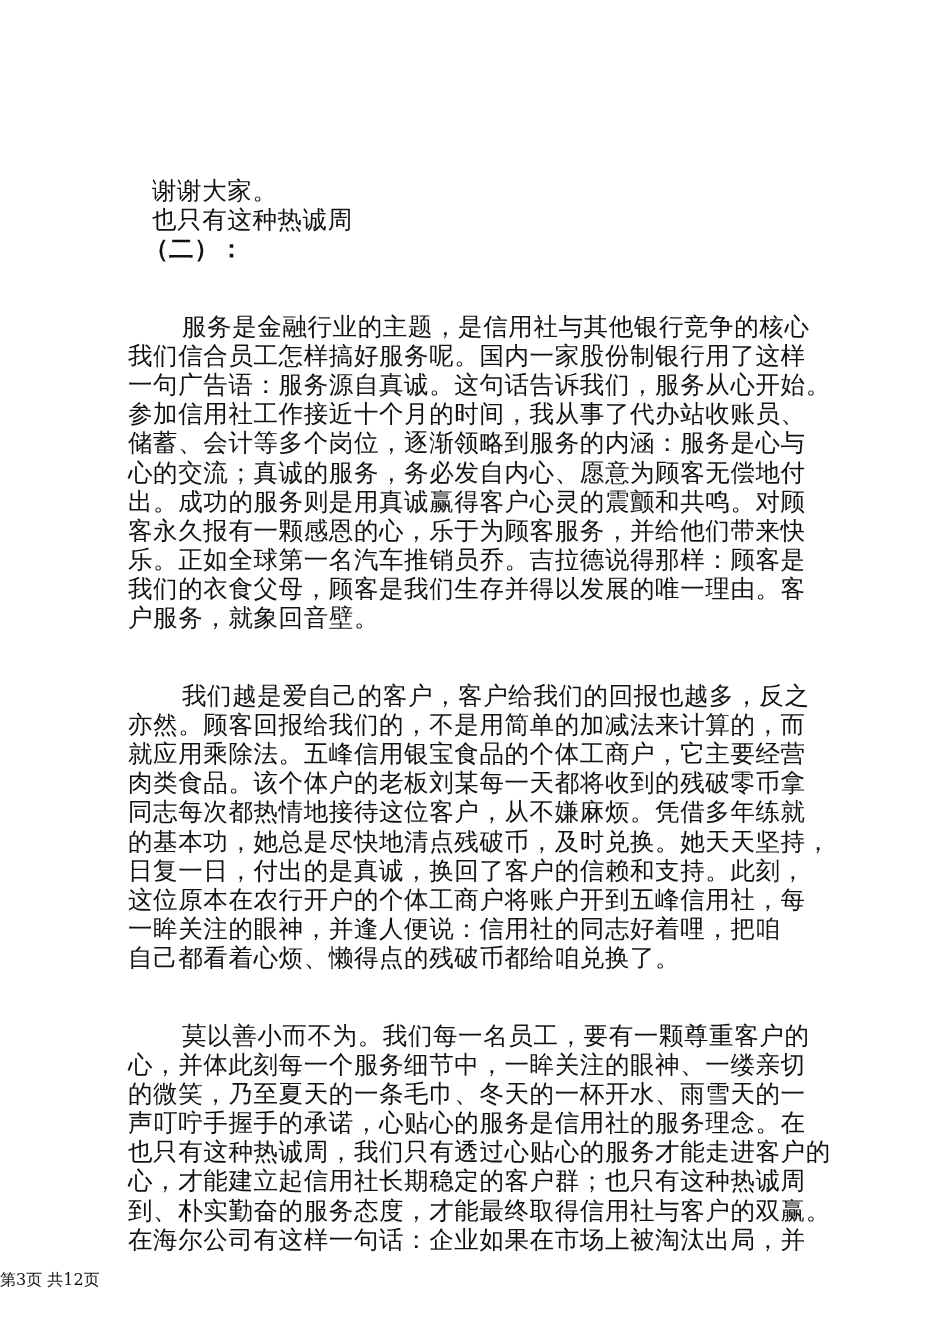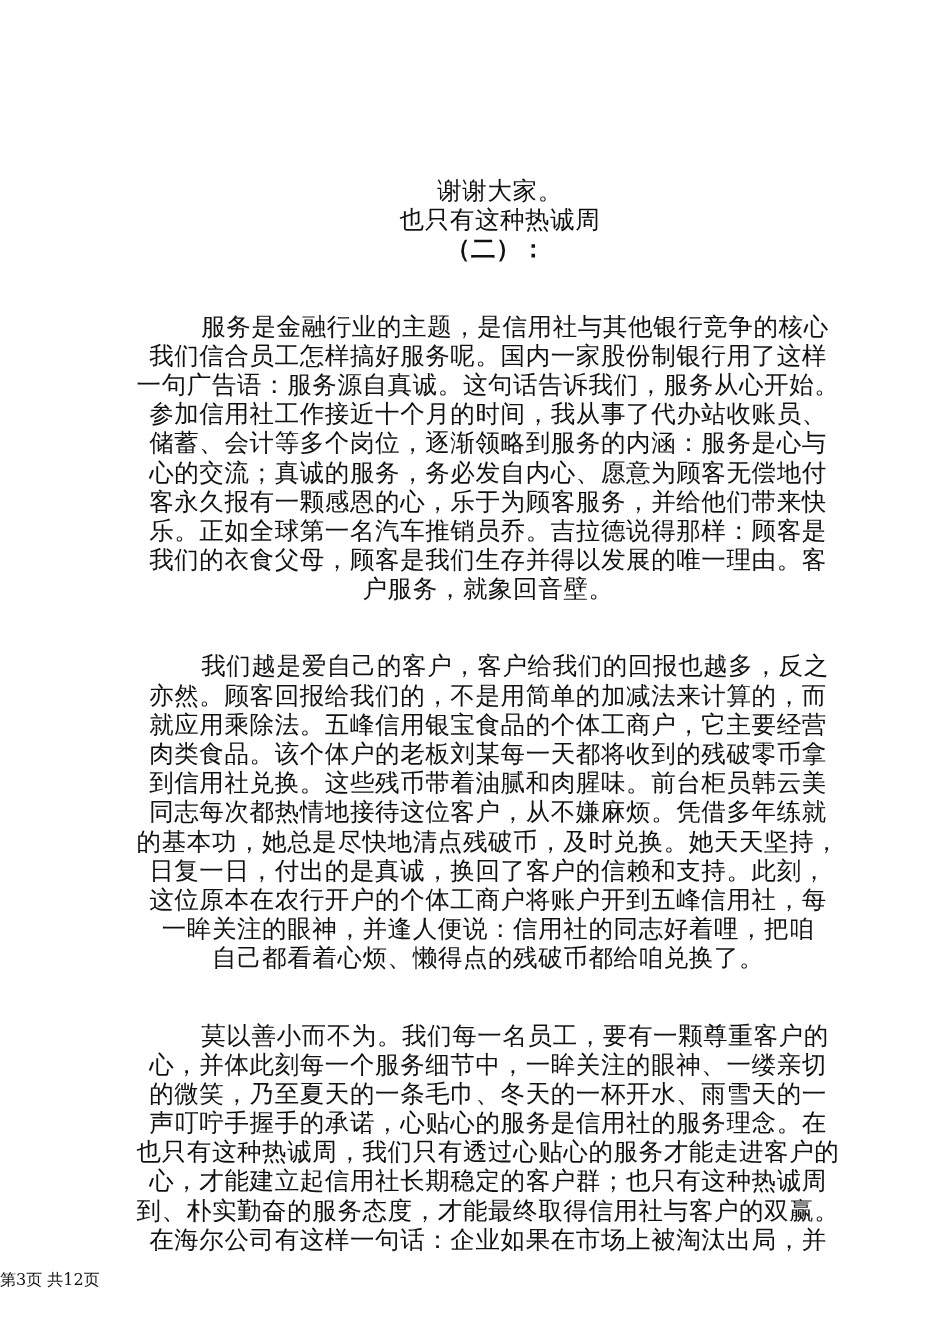--- a/index.html
+++ b/index.html
@@ -28,21 +28,20 @@
       left: 128px;
       top: 176px;
       width: 720px;
     }
     .line {
       height: 29.2px;
       line-height: 29.2px;
       font-size: 24.5px;
       white-space: nowrap;
       letter-spacing: 0.6px;
-      text-align: center;
     }
     .indent { padding-left: 24px; }
     .indent2 { padding-left: 54px; margin-top: 48px; }
     .heading-paren { padding-left: 16px; font-weight: bold; }
     .footer {
       position: absolute;
       top: 1269px;
       left: 0;
       width: 950px;
       text-align: left;
@@ -60,32 +59,32 @@
     <div class="line indent">也只有这种热诚周</div>
     <div class="line heading-paren">（二）：</div>
 
     <div>
       <div class="line indent2">服务是金融行业的主题，是信用社与其他银行竞争的核心</div>
       <div class="line">我们信合员工怎样搞好服务呢。国内一家股份制银行用了这样</div>
       <div class="line">一句广告语：服务源自真诚。这句话告诉我们，服务从心开始。</div>
       <div class="line">参加信用社工作接近十个月的时间，我从事了代办站收账员、</div>
       <div class="line">储蓄、会计等多个岗位，逐渐领略到服务的内涵：服务是心与</div>
       <div class="line">心的交流；真诚的服务，务必发自内心、愿意为顾客无偿地付</div>
+      <div class="line">出。成功的服务则是用真诚赢得客户心灵的震颤和共鸣。对顾</div>
       <div class="line">客永久报有一颗感恩的心，乐于为顾客服务，并给他们带来快</div>
       <div class="line">乐。正如全球第一名汽车推销员乔。吉拉德说得那样：顾客是</div>
       <div class="line">我们的衣食父母，顾客是我们生存并得以发展的唯一理由。客</div>
       <div class="line">户服务，就象回音壁。</div>
     </div>
 
     <div>
       <div class="line indent2">我们越是爱自己的客户，客户给我们的回报也越多，反之</div>
       <div class="line">亦然。顾客回报给我们的，不是用简单的加减法来计算的，而</div>
       <div class="line">就应用乘除法。五峰信用银宝食品的个体工商户，它主要经营</div>
       <div class="line">肉类食品。该个体户的老板刘某每一天都将收到的残破零币拿</div>
-      <div class="line">到信用社兑换。这些残币带着油腻和肉腥味。前台柜员韩云美</div>
       <div class="line">同志每次都热情地接待这位客户，从不嫌麻烦。凭借多年练就</div>
       <div class="line">的基本功，她总是尽快地清点残破币，及时兑换。她天天坚持，</div>
       <div class="line">日复一日，付出的是真诚，换回了客户的信赖和支持。此刻，</div>
       <div class="line">这位原本在农行开户的个体工商户将账户开到五峰信用社，每</div>
       <div class="line">一眸关注的眼神，并逢人便说：信用社的同志好着哩，把咱</div>
       <div class="line">自己都看着心烦、懒得点的残破币都给咱兑换了。</div>
     </div>
 
     <div>
       <div class="line indent2">莫以善小而不为。我们每一名员工，要有一颗尊重客户的</div>

